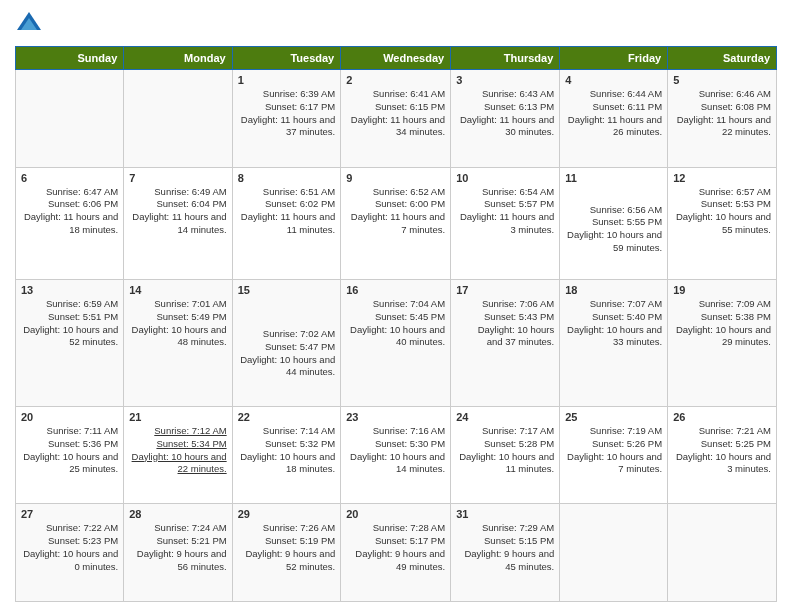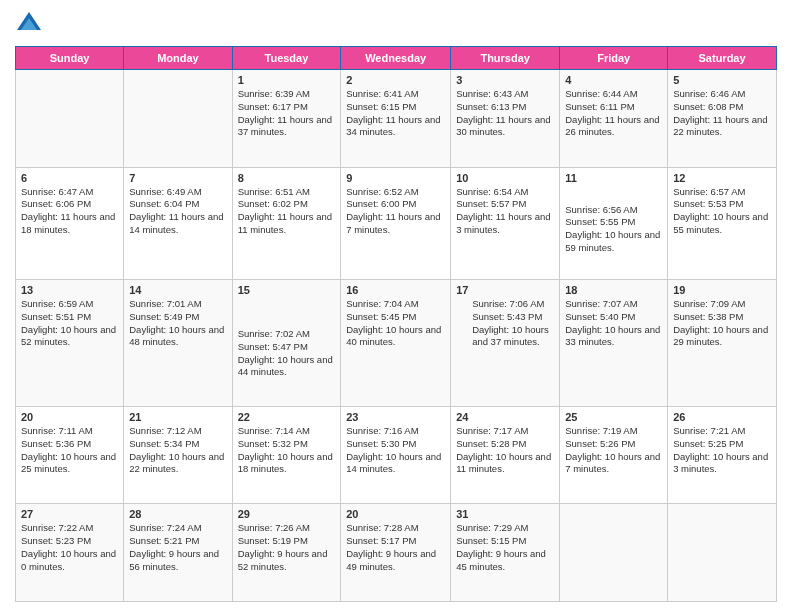--- a/index.html
+++ b/index.html
@@ -52,23 +52,23 @@
       font-size: 14px;
       color: #555;
     }
     .calendar-table {
       width: 100%;
       border-collapse: collapse;
       flex: 1;
       font-size: 10px;
     }
     .calendar-table thead th {
-      background-color: #ec4899;
+      background-color: #4d7c0f;
       color: #fff;
-      text-align: center;
+      text-align: right;
       padding: 5px 6px;
       font-size: 11px;
       font-weight: bold;
       border: 1px solid #1a6ab1;
     }
     .calendar-table tbody td {
       border: 1px solid #ccc;
       vertical-align: top;
       padding: 4px 5px;
       height: 80px;
@@ -84,20 +84,21 @@
       font-weight: bold;
       font-size: 11px;
       color: #333;
       display: block;
       margin-bottom: 2px;
     }
     .day-info {
       font-size: 9.5px;
       color: #333;
       line-height: 1.35;
+      text-align: right;
     }
     .empty-cell {
       background-color: #f9f9f9;
     }
   </style>
 </head>
 <body>
 
 <div class="page">
   <div class="header">
@@ -254,21 +255,21 @@
         </tr>
         <tr>
           <td>
             <span class="day-num">20</span>
             <div class="day-info" style="white-space: pre-line;">Sunrise: 7:11 AM
 Sunset: 5:36 PM
 Daylight: 10 hours and 25 minutes.</div>
           </td>
           <td>
             <span class="day-num">21</span>
-            <div class="day-info" style="white-space: pre-line;">Sunrise: 7:12 AM
+            <div class="day-info" style="white-space: pre-line; text-decoration: underline;">Sunrise: 7:12 AM
 Sunset: 5:34 PM
 Daylight: 10 hours and 22 minutes.</div>
           </td>
           <td>
             <span class="day-num">22</span>
             <div class="day-info" style="white-space: pre-line;">Sunrise: 7:14 AM
 Sunset: 5:32 PM
 Daylight: 10 hours and 18 minutes.</div>
           </td>
           <td>

